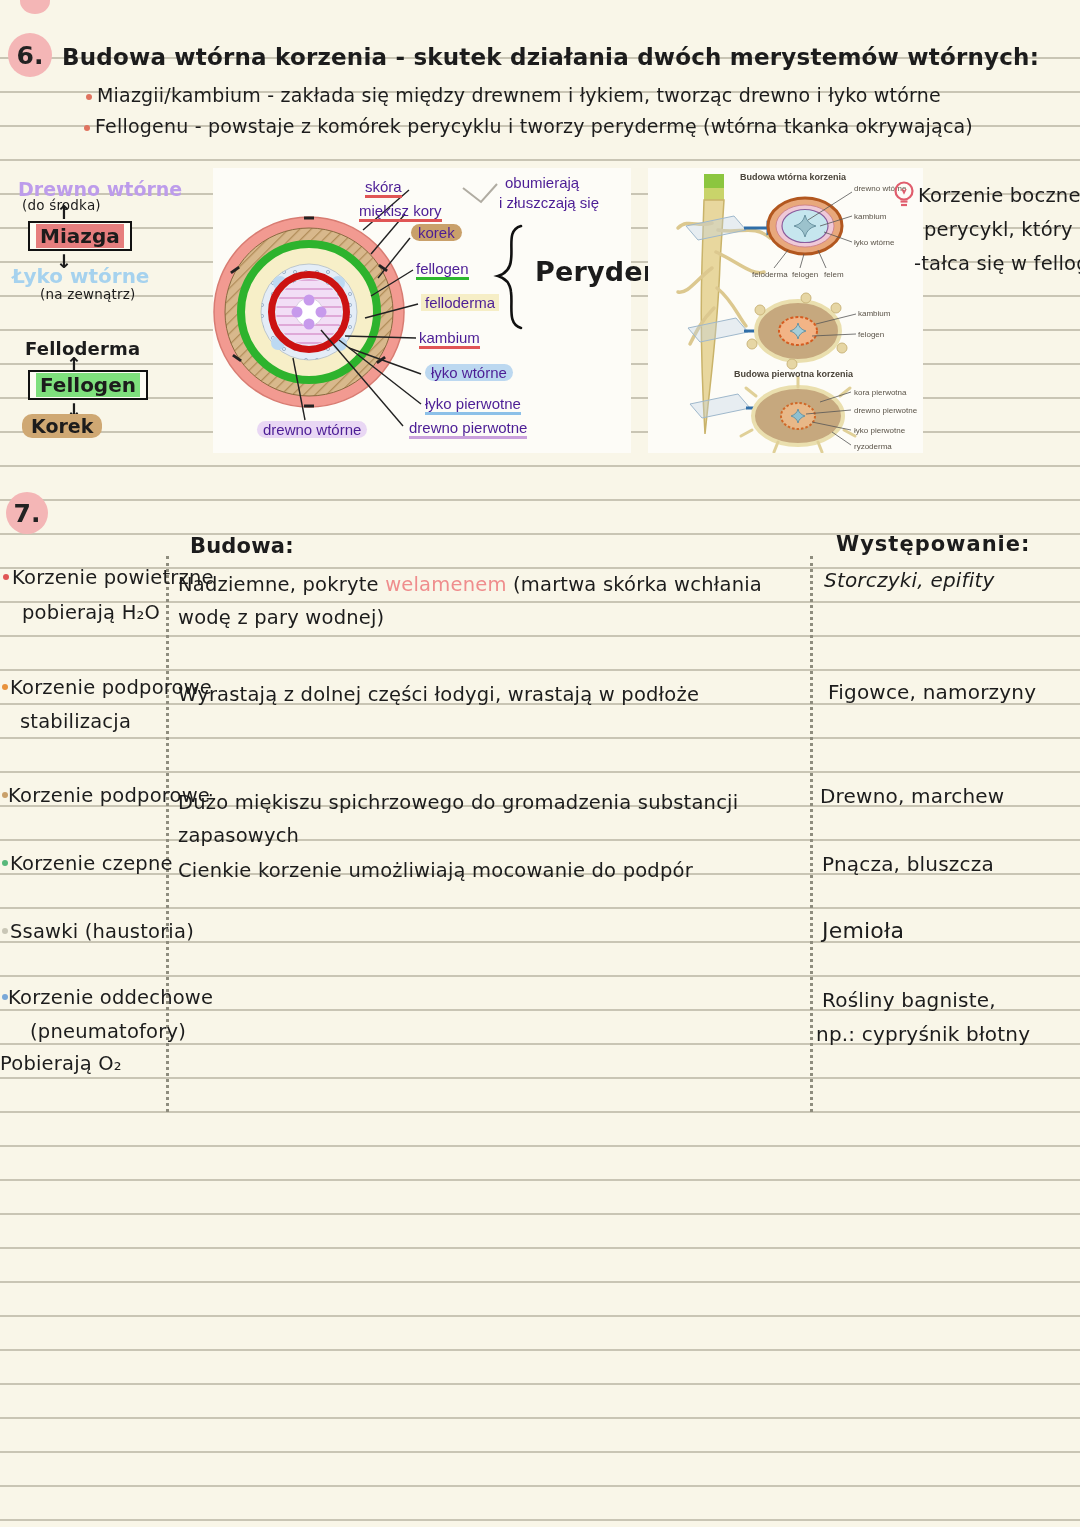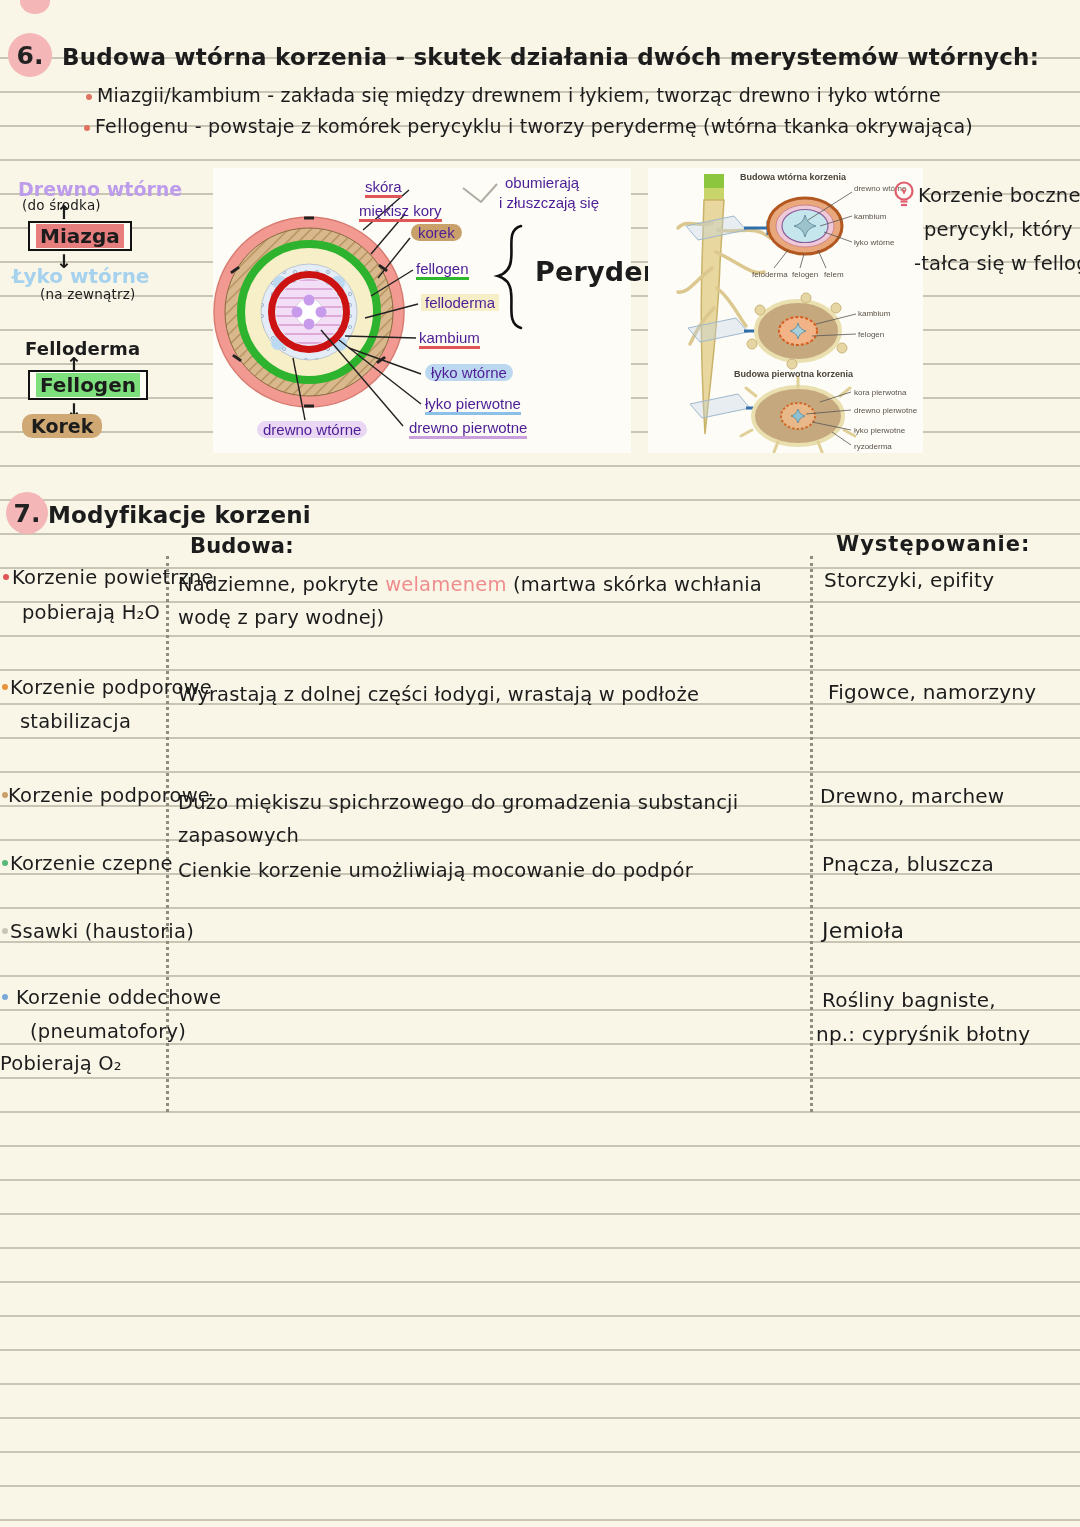--- a/index.html
+++ b/index.html
@@ -264,33 +264,32 @@
     <line x1="8.5" y1="21.5" x2="15.5" y2="21.5" stroke="#e05d6d" stroke-width="2.2"></line>
     <line x1="9" y1="25" x2="15" y2="25" stroke="#e05d6d" stroke-width="2.2"></line>
   </svg>
   <div class="abs hw note-line" style="left:918px;top:184px;">Korzenie boczne tworzy</div>
   <div class="abs hw note-line" style="left:924px;top:218px;">perycykl, który przeksz-</div>
   <div class="abs hw note-line" style="left:914px;top:252px;">-tałca się w fellogen</div>
 
   <div class="abs num-badge" style="left:6px;top:492px;width:42px;height:42px;">
     <span>7.</span>
   </div>
-  <div class="abs hw hw-title" style="left:48px;top:502px;font-weight:600;">Modyfikacje korzeni</div>
 
   <div class="abs hw" style="left:190px;top:534px;font-size:21px;font-weight:bold;">Budowa:</div>
   <div class="abs hw" style="left:836px;top:532px;font-size:21px;font-weight:bold;letter-spacing:1px;">Występowanie:</div>
 
   <div class="abs dotted-sep" style="left:166px;top:556px;height:556px;"></div>
   <div class="abs dotted-sep" style="left:810px;top:556px;height:556px;"></div>
 
   <div class="abs row-dot" style="left: 3px; top: 574px; background: rgb(224, 85, 85);"></div>
   <div class="abs hw tbl-name" style="left:12px;top:566px;">Korzenie powietrzne</div>
   <div class="abs hw tbl-name" style="left:22px;top:601px;">pobierają H₂O</div>
   <div class="abs hw tbl-text" style="left:178px;top:568px;width:622px;"><span>Nadziemne, pokryte </span><span class="welamen">welamenem</span><span> (martwa skórka wchłania wodę z pary wodnej)</span></div>
-  <div class="abs hw wyst" style="left:824px;top:568px;">Storczyki, epifity</div>
+  <div class="abs hw wyst" style="left:824px;top:568px;font-style:italic;">Storczyki, epifity</div>
 
   <div class="abs row-dot" style="left: 2px; top: 684px; background: rgb(232, 146, 60);"></div>
   <div class="abs hw tbl-name" style="left:10px;top:676px;">Korzenie podporowe</div>
   <div class="abs hw tbl-name" style="left:20px;top:710px;">stabilizacja</div>
   <div class="abs hw tbl-text" style="left:178px;top:678px;width:622px;">Wyrastają z dolnej części łodygi, wrastają w podłoże</div>
   <div class="abs hw wyst" style="left:828px;top:680px;">Figowce, namorzyny</div>
 
   <div class="abs row-dot" style="left: 2px; top: 792px; background: rgb(201, 160, 106);"></div>
   <div class="abs hw tbl-name" style="left:8px;top:784px;">Korzenie podporowe</div>
   <div class="abs hw tbl-text" style="left:178px;top:786px;width:622px;">Dużo miękiszu spichrzowego do gromadzenia substancji zapasowych</div>
@@ -299,19 +298,19 @@
   <div class="abs row-dot" style="left: 2px; top: 860px; background: rgb(88, 184, 122);"></div>
   <div class="abs hw tbl-name" style="left:10px;top:852px;">Korzenie czepne</div>
   <div class="abs hw tbl-text" style="left:178px;top:854px;width:622px;">Cienkie korzenie umożliwiają mocowanie do podpór</div>
   <div class="abs hw wyst" style="left:822px;top:852px;">Pnącza, bluszcza</div>
 
   <div class="abs row-dot" style="left: 2px; top: 928px; background: rgb(201, 198, 182);"></div>
   <div class="abs hw tbl-name" style="left:10px;top:920px;">Ssawki (haustoria)</div>
   <div class="abs hw wyst" style="left:822px;top:918px;font-size:22px;">Jemioła</div>
 
   <div class="abs row-dot" style="left: 2px; top: 994px; background: rgb(122, 168, 216);"></div>
-  <div class="abs hw tbl-name" style="left:16px;top:986px;">Korzenie oddechowe</div>
+  <div class="abs hw tbl-name" style="left:8px;top:986px;">Korzenie oddechowe</div>
   <div class="abs hw tbl-name" style="left:30px;top:1020px;">(pneumatofory)</div>
   <div class="abs hw tbl-name" style="left:0px;top:1052px;">Pobierają O₂</div>
   <div class="abs hw wyst" style="left:822px;top:988px;">Rośliny bagniste,</div>
   <div class="abs hw wyst" style="left:816px;top:1022px;">np.: cypryśnik błotny</div>
 
 </div>
 
 </body></html>

